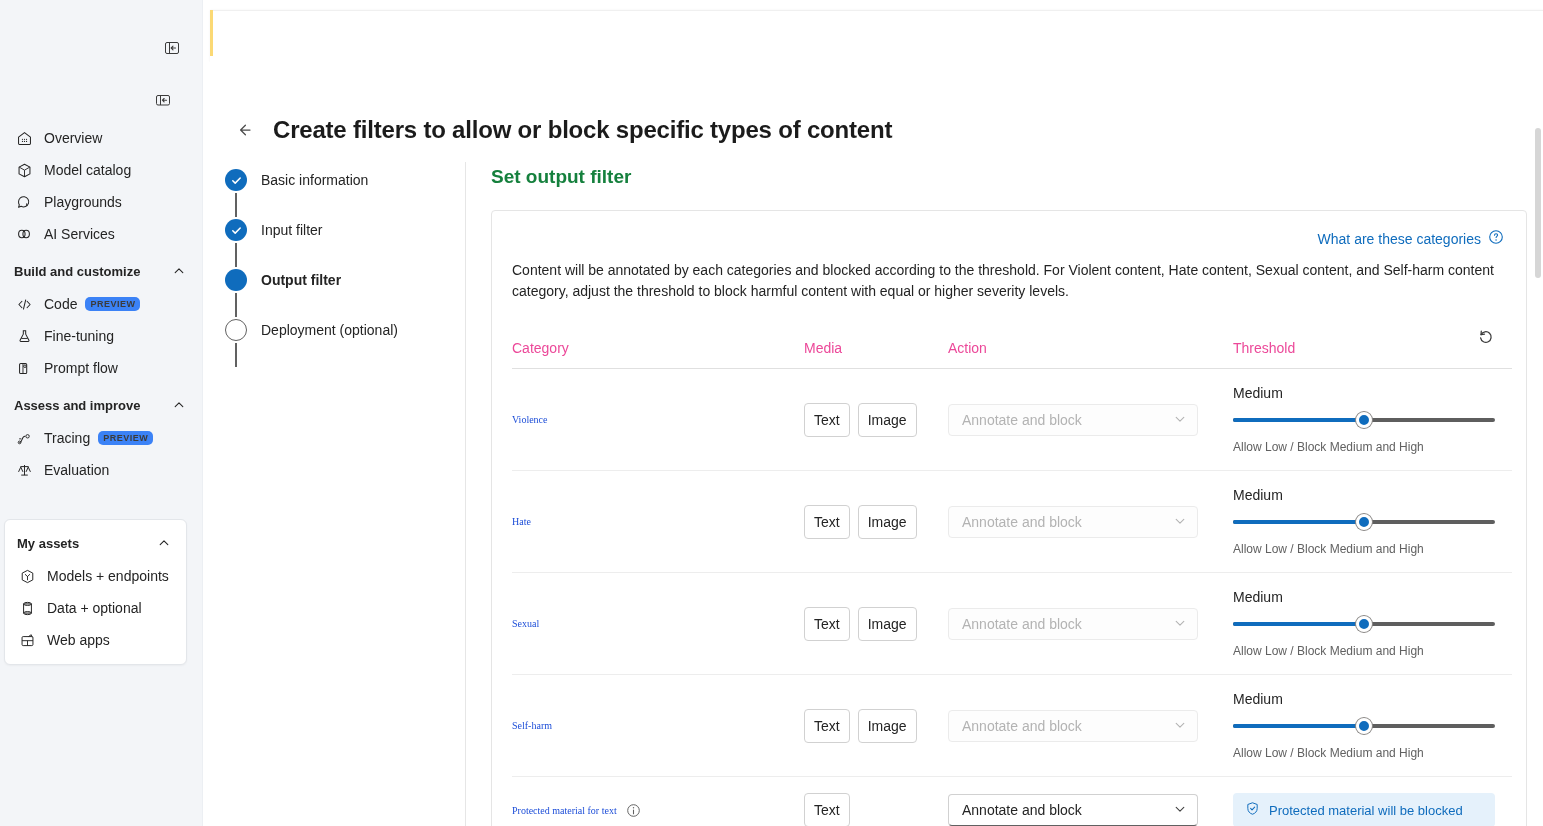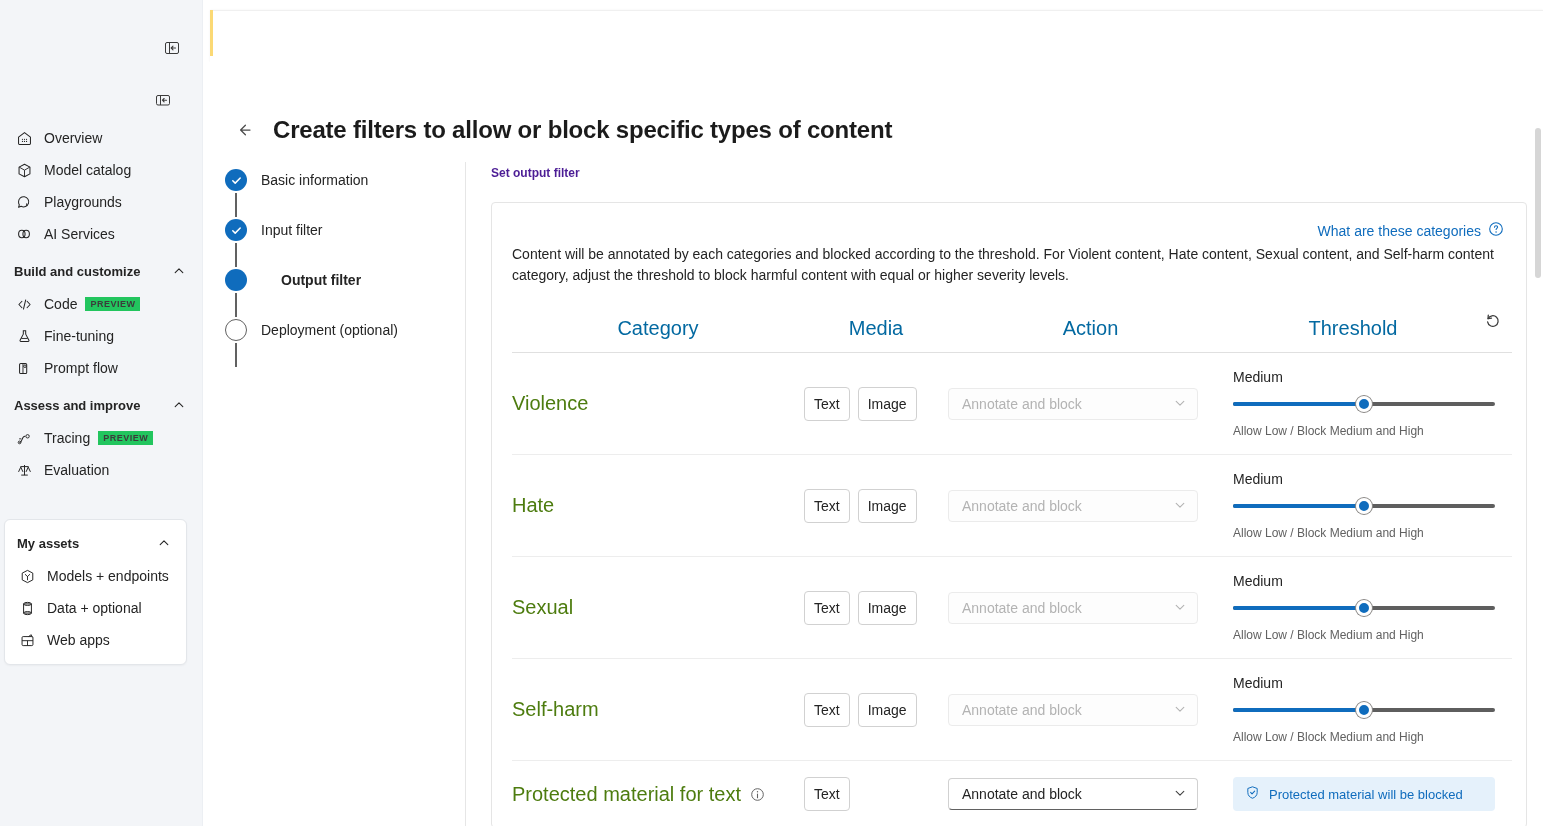--- a/index.html
+++ b/index.html
@@ -58,23 +58,23 @@
   }
   .nav-group-head {
     display: flex; align-items: center; justify-content: space-between;
     height: 30px; margin: 6px 10px 2px 6px; padding: 0 8px;
     font-size: 13px; font-weight: 700; color: #242424;
     cursor: pointer; border-radius: 4px;
   }
   .chev { width: 12px; height: 12px; }
   .preview-pill {
     margin-left: 8px;
-    background: #22c55e; color: #3b3b3b;
+    background: #3b82f6; color: #3b3b3b;
     font-size: 9px; font-weight: 700; letter-spacing: .5px;
-    padding: 2px 5px; border-radius: 0; line-height: 10px;
+    padding: 2px 5px; border-radius: 5px; line-height: 10px;
     text-transform: uppercase;
   }
   .assets-card {
     position: absolute; left: 4px; top: 519px; width: 183px;
     background: #ffffff;
     border: 1px solid #e3e6ea;
     border-radius: 6px;
     padding: 4px 0 8px 0;
     box-shadow: 0 1px 2px rgba(0,0,0,0.04);
   }
@@ -134,68 +134,68 @@
   .step .bullet {
     width: 22px; height: 22px; border-radius: 50%;
     flex: 0 0 22px; margin-right: 14px;
     display: flex; align-items: center; justify-content: center;
     position: relative; z-index: 2;
   }
   .step.done .bullet { background: #0f6cbd; }
   .step.current .bullet { background: #0f6cbd; }
   .step.todo .bullet { background: #ffffff; border: 1.5px solid #616161; }
   .step .stxt { font-size: 14px; color: #242424; white-space: nowrap; }
-  .step.current .stxt { font-weight: 700; margin-left: 20px; }
+  .step.current .stxt { font-weight: 700; }
   .step .connector {
     position: absolute; left: 10px; top: 26px;
     width: 1.6px; height: 24px; background: #616161;
   }
 
   
   #pane { position: absolute; left: 288px; top: 104px; width: 1052px; }
   #section-title {
-    font-size: 12px; font-weight: 600; color: #4c1d95;
+    font-size: 19px; font-weight: 600; color: #15803d;
     margin-bottom: 22px;
   }
   #card {
     border: 1px solid #e5e5e5;
     border-radius: 4px;
     width: 1036px;
     background: #fff;
     padding: 18px 20px 0 20px;
     position: relative;
   }
   #cat-link-row {
     display: flex; justify-content: flex-end; align-items: flex-end;
-    margin-bottom: 4px; padding-right: 2px;
+    margin-bottom: 12px; padding-right: 2px;
   }
   #cat-link {
     display: inline-flex; align-items: center; gap: 7px;
     color: #0f6cbd; font-size: 14px; cursor: pointer;
   }
   #desc {
     font-size: 14px; line-height: 21px; color: #242424;
     max-width: 1000px; margin-bottom: 22px;
   }
 
   
   table.filters { width: 1000px; border-collapse: collapse; }
   table.filters th {
-    text-align: center; font-size: 20px; font-weight: 400;
-    color: #0369a1; padding: 0 0 12px 0; vertical-align: bottom;
+    text-align: left; font-size: 14px; font-weight: 400;
+    color: #ec4899; padding: 0 0 12px 0; vertical-align: bottom;
   }
   th.c-category { width: 292px; padding-left: 10px; }
   th.c-media    { width: 144px; }
   th.c-action   { width: 285px; }
   th.c-threshold{ width: 240px; }
   th.c-reset    { width: 39px; text-align: right; }
   table.filters tbody tr { border-top: 1px solid #ededed; }
   table.filters tbody tr:first-child { border-top: 1px solid #e0e0e0; }
   table.filters td { padding: 16px 0; vertical-align: middle; }
-  td.cat-cell { font-size: 20px; color: #4d7c0f; padding-left: 10px; }
+  td.cat-cell { font-size: 10px; color: #1d4ed8; padding-left: 10px; font-family: Liberation Serif, serif; }
   .cat-inner { display: flex; align-items: center; gap: 9px; }
 
   .reset-btn {
     width: 26px; height: 26px; display: inline-flex;
     align-items: center; justify-content: center;
     cursor: pointer; border-radius: 4px; color: #3b3b3b;
     margin-bottom: 6px;
   }
 
   .media-group { display: flex; gap: 8px; }

